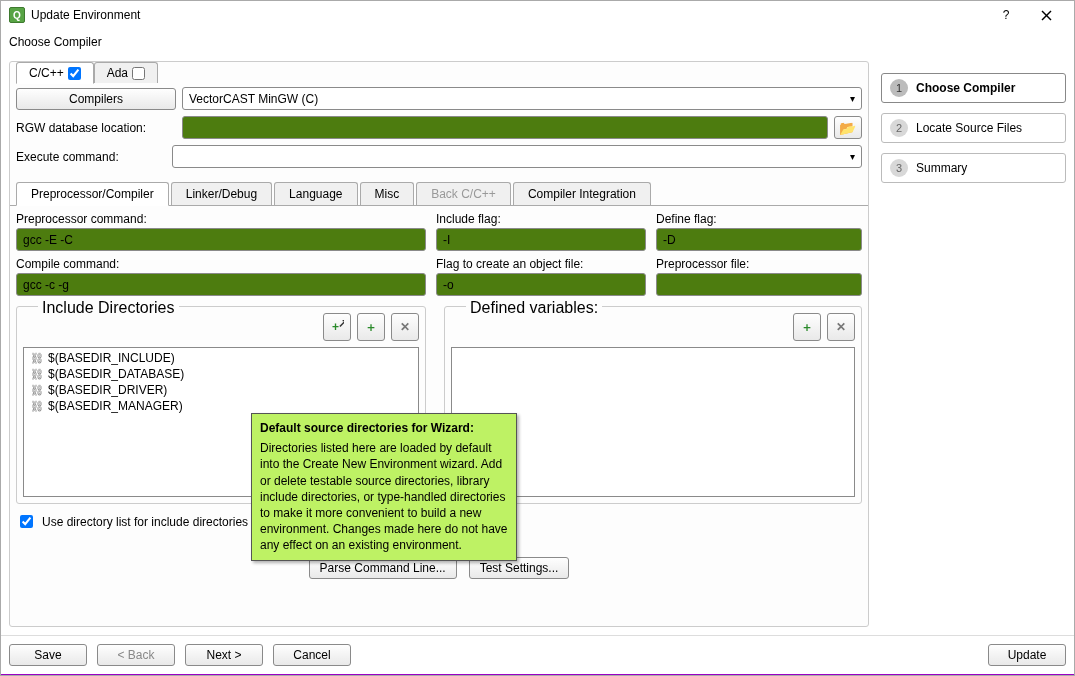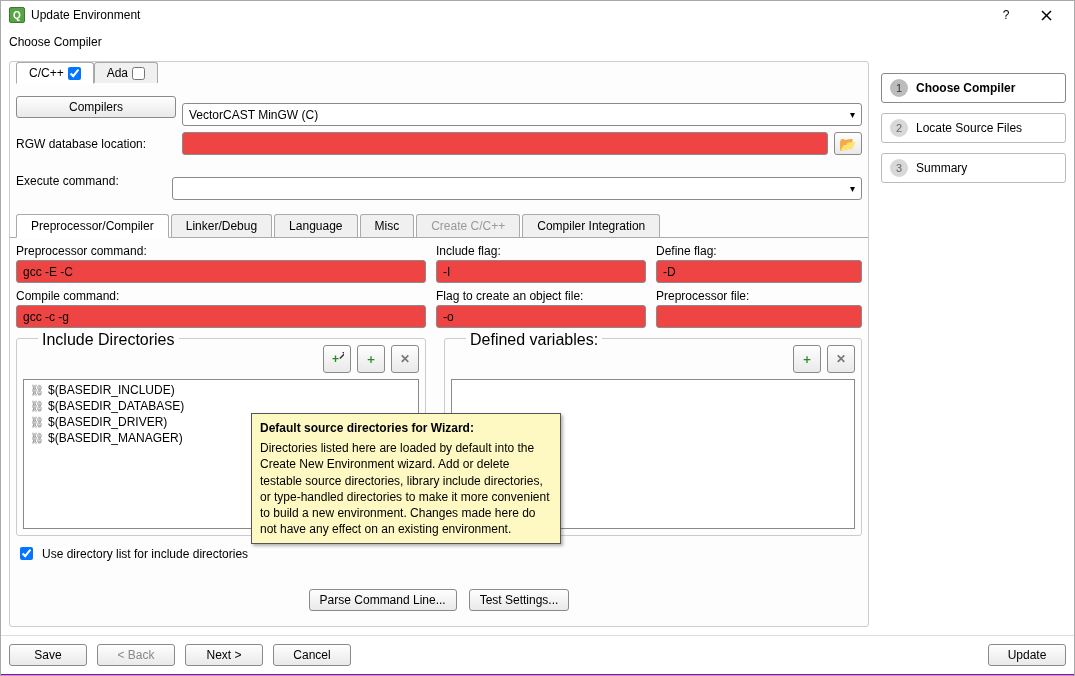--- a/index.html
+++ b/index.html
@@ -14,23 +14,23 @@
 .left-pane { flex: 1; display: flex; flex-direction: column; border: 1px solid #ccc; border-radius: 3px; padding: 0 6px 6px 6px; background: #fdfdfd; }
 
 .lang-tabs { display: flex; margin-bottom: 4px; margin-left: -6px; margin-right: -6px; padding: 0 6px; }
 .lang-tab { border: 1px solid #aaa; border-bottom: none; padding: 3px 12px; display: flex; align-items: center; gap: 4px; background: #f0f0f0; border-top-left-radius: 3px; border-top-right-radius: 3px; position: relative; top: 0; z-index: 1; }
 .lang-tab.active { background: #fff; border-bottom: 1px solid #fff; margin-bottom: -1px; }
 .lang-tab input[type=checkbox] { margin: 0; }
 
 .form-row { display: flex; align-items: center; gap: 6px; margin-bottom: 6px; }
 .btn { border: 1px solid #8a8a8a; border-radius: 3px; background: linear-gradient(#fefefe,#e9e9e9); padding: 3px 10px; min-height: 22px; display: inline-flex; align-items: center; justify-content: center; cursor: default; }
 .btn:disabled, .btn.disabled { color: #888; }
-.dropdown { flex: 1; border: 1px solid #8a8a8a; border-radius: 3px; background: #fff; height: 23px; padding: 0 6px; display: flex; align-items: center; position: relative; margin-top: 16px; }
+.dropdown { flex: 1; border: 1px solid #8a8a8a; border-radius: 3px; background: #fff; height: 23px; padding: 0 6px; display: flex; align-items: center; position: relative; }
 .dropdown::after { content: "▾"; position: absolute; right: 6px; font-size: 10px; }
-.text-input { border: 1px solid #8a8a8a; border-radius: 3px; background: #ef4444; height: 23px; padding: 0 6px; }
+.text-input { border: 1px solid #8a8a8a; border-radius: 3px; background: #4d7c0f; height: 23px; padding: 0 6px; }
 .fld-label { min-width: 150px; }
 
 .icon-btn { width: 28px; height: 23px; border: 1px solid #8a8a8a; border-radius: 3px; background: linear-gradient(#fefefe,#e9e9e9); display: flex; align-items: center; justify-content: center; }
 .folder-icon::before { content: "📂"; font-size: 14px; }
 
 .sub-tabs { display: flex; border-bottom: 1px solid #aaa; margin: 8px -6px 6px -6px; padding: 0 6px; align-items: flex-end; }
 .sub-tab { border: 1px solid #aaa; border-bottom: none; padding: 4px 14px; background: #f0f0f0; border-top-left-radius: 3px; border-top-right-radius: 3px; margin-right: 2px; color: #000; }
 .sub-tab.active { background: #fff; border-bottom: 1px solid #fff; margin-bottom: -1px; }
 .sub-tab.disabled { color: #999; }
 
@@ -42,21 +42,21 @@
 .fieldset { border: 1px solid #ccc; border-radius: 3px; padding: 6px; position: relative; }
 .fieldset .legend { position: absolute; top: -8px; left: 21px; background: #fdfdfd; padding: 0 4px; font-size: 16px; }
 .list-toolbar { display: flex; justify-content: flex-end; gap: 6px; margin-bottom: 6px; }
 .sq-btn { width: 28px; height: 28px; border: 1px solid #8a8a8a; border-radius: 3px; background: linear-gradient(#fefefe,#e9e9e9); display: flex; align-items: center; justify-content: center; font-weight: bold; }
 .plus-green { color: #2a8a2a; }
 .x-gray { color: #777; }
 .listbox { border: 1px solid #8a8a8a; background: #fff; height: 150px; overflow: auto; padding: 2px; }
 .list-item { display: flex; align-items: flex-end; gap: 4px; padding: 1px 4px; }
 .link-ico::before { content: "⛓"; color: #666; font-size: 11px; }
 
-.tooltip { position: absolute; left: 250px; top: 412px; width: 310px; background: #fef9c3; border: 1px solid #555; padding: 6px 8px; line-height: 1.35; box-shadow: 2px 2px 3px rgba(0,0,0,0.3); z-index: 10; }
+.tooltip { position: absolute; left: 250px; top: 412px; width: 266px; background: #bef264; border: 1px solid #555; padding: 6px 8px; line-height: 1.35; box-shadow: 2px 2px 3px rgba(0,0,0,0.3); z-index: 10; }
 .tooltip b { display: block; margin-bottom: 4px; }
 
 .chk-row { display: flex; align-items: center; gap: 6px; margin: 8px 0; }
 .center-btns { display: flex; justify-content: center; gap: 12px; margin-top: 18px; }
 
 .right-pane { width: 185px; display: flex; flex-direction: column; gap: 10px; padding-top: 12px; }
 .step { border: 1px solid #bbb; border-radius: 3px; padding: 5px 8px; display: flex; align-items: center; gap: 8px; background: #fff; }
 .step .num { width: 18px; height: 18px; border-radius: 50%; background: #d8d8d8; color: #666; display: flex; align-items: center; justify-content: center; font-size: 11px; }
 .step.active { border-color: #888; }
 .step.active .num { background: #bcbcbc; color: #333; }
@@ -119,21 +119,21 @@
         <div class="dropdown">
           <span></span>
         </div>
       </div>
 
       <div class="sub-tabs">
         <div class="sub-tab active">Preprocessor/Compiler</div>
         <div class="sub-tab">Linker/Debug</div>
         <div class="sub-tab">Language</div>
         <div class="sub-tab">Misc</div>
-        <div class="sub-tab disabled">Create C/C++</div>
+        <div class="sub-tab disabled">Back C/C++</div>
         <div class="sub-tab">Compiler Integration</div>
       </div>
 
       <div class="grid-3">
         <div>
           <label>Preprocessor command:</label>
           <input class="text-input" value="gcc -E -C" style="">
         </div>
         <div>
           <label>Include flag:</label>

